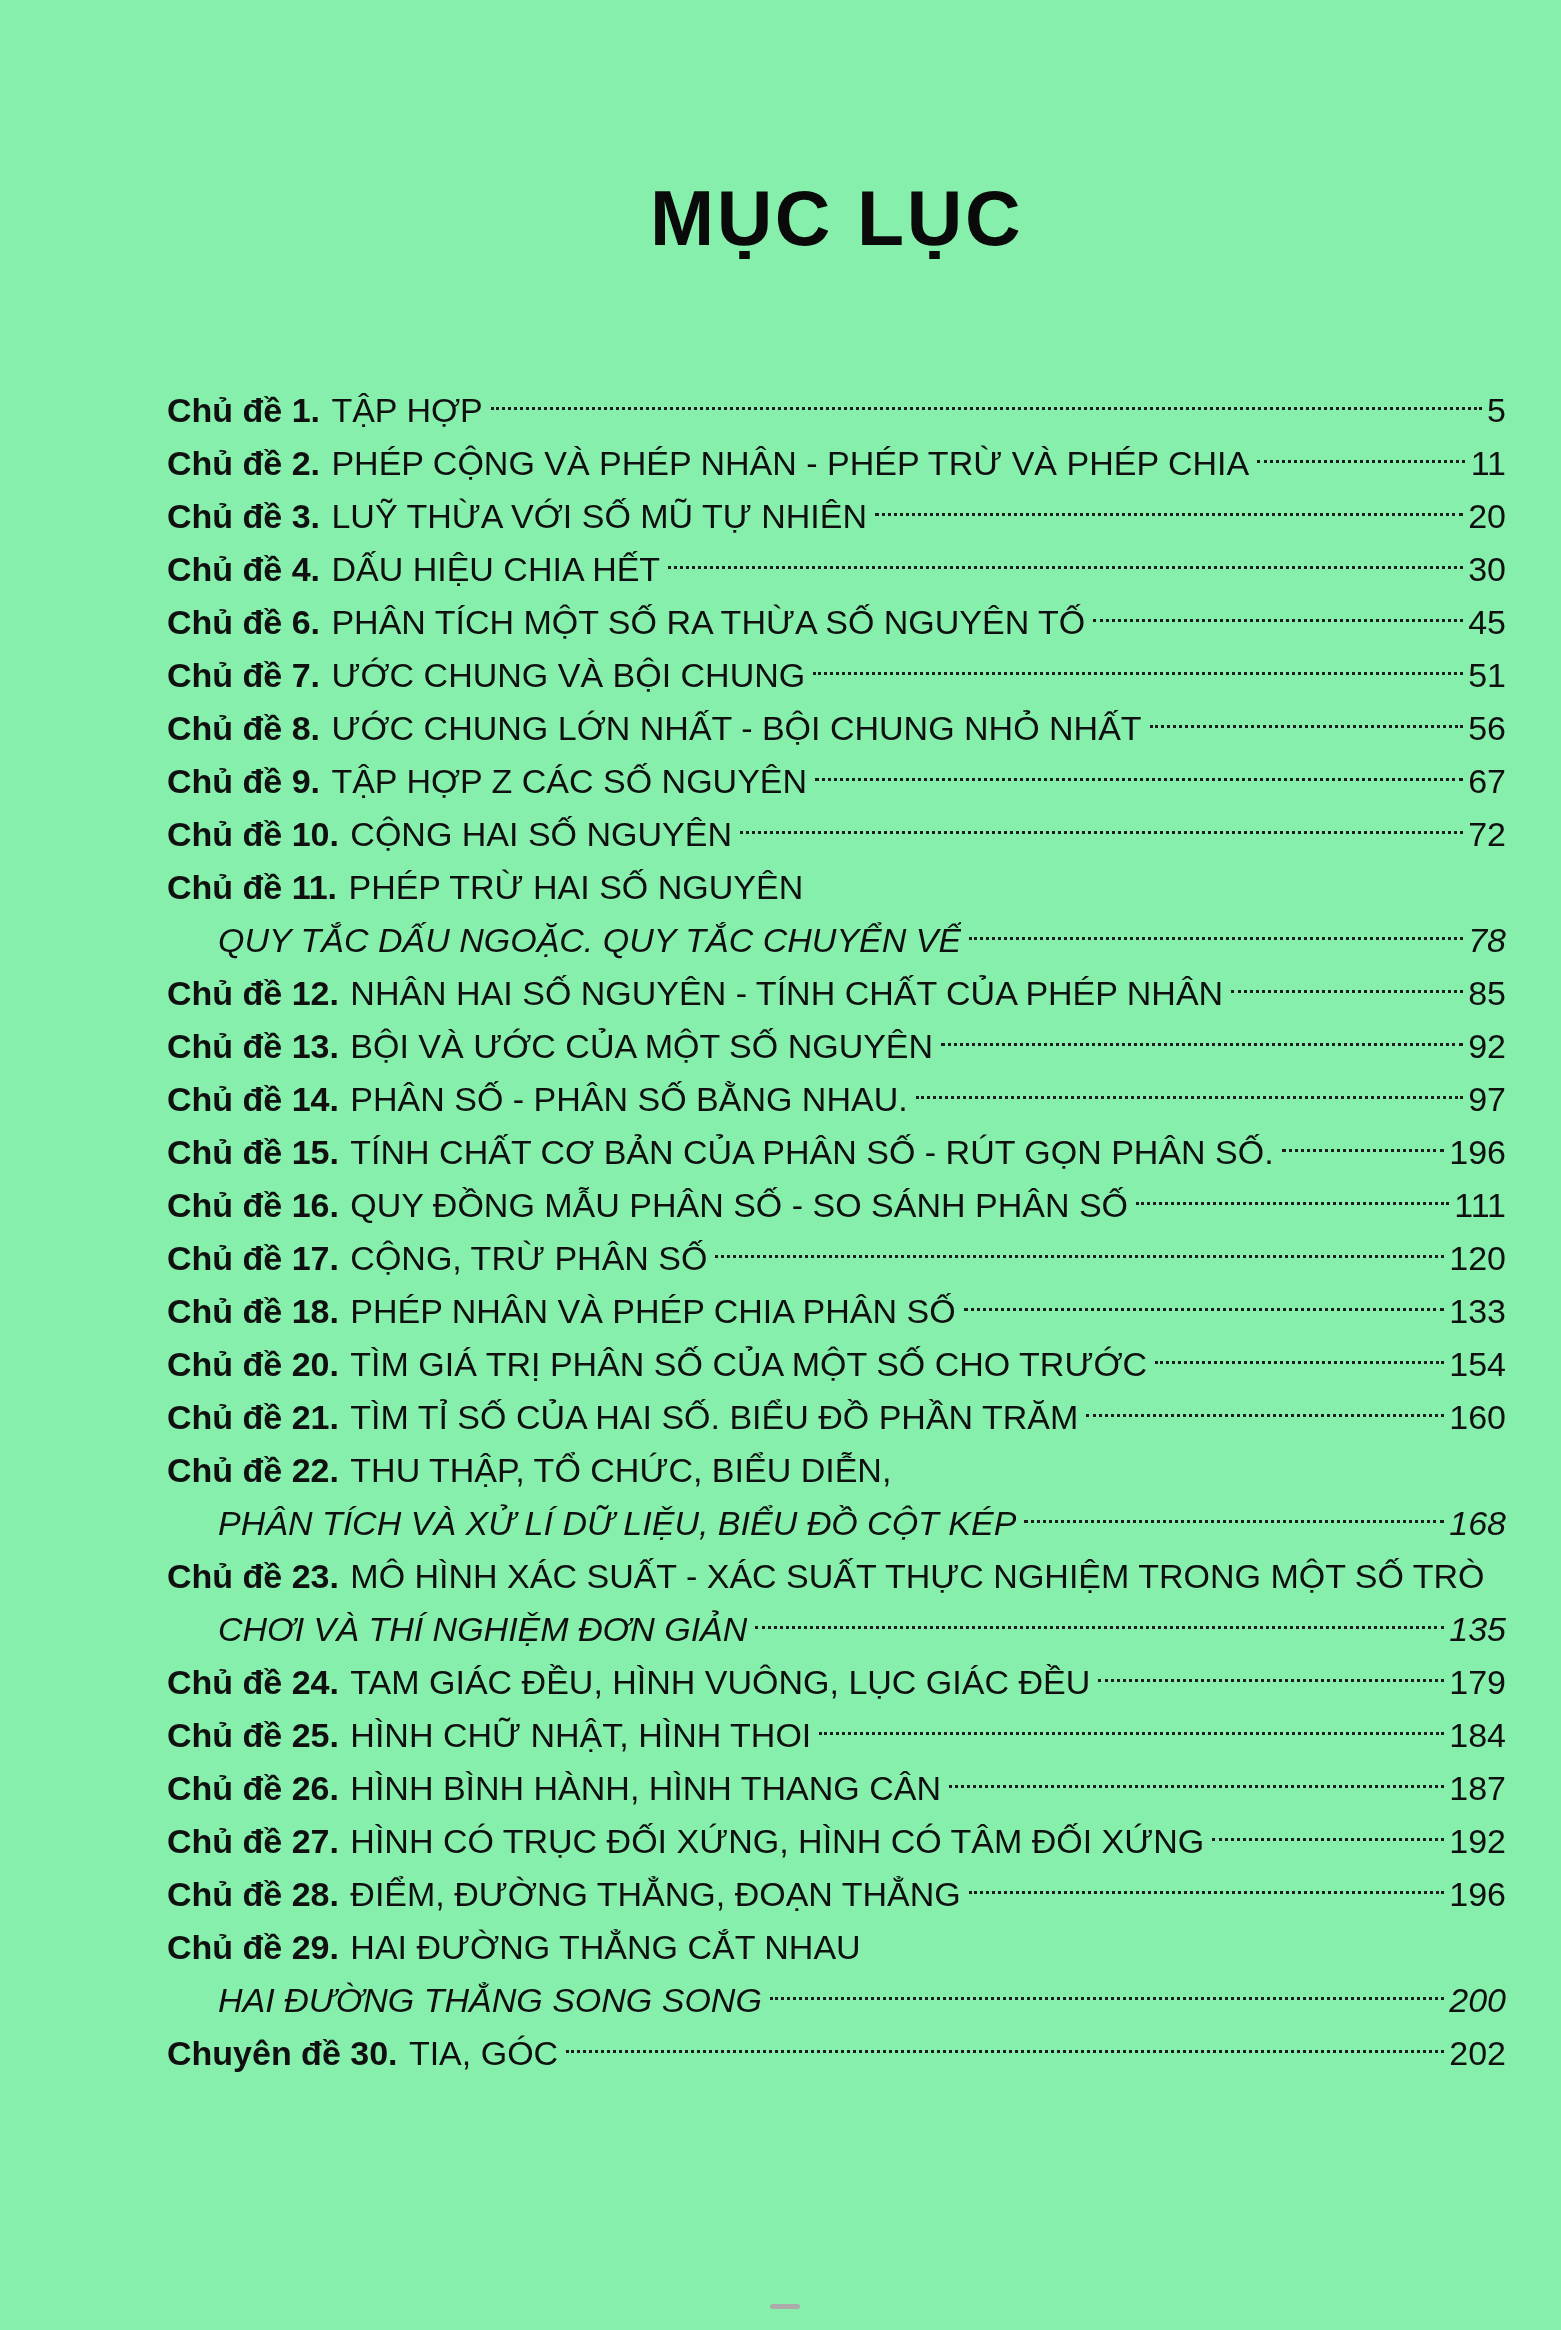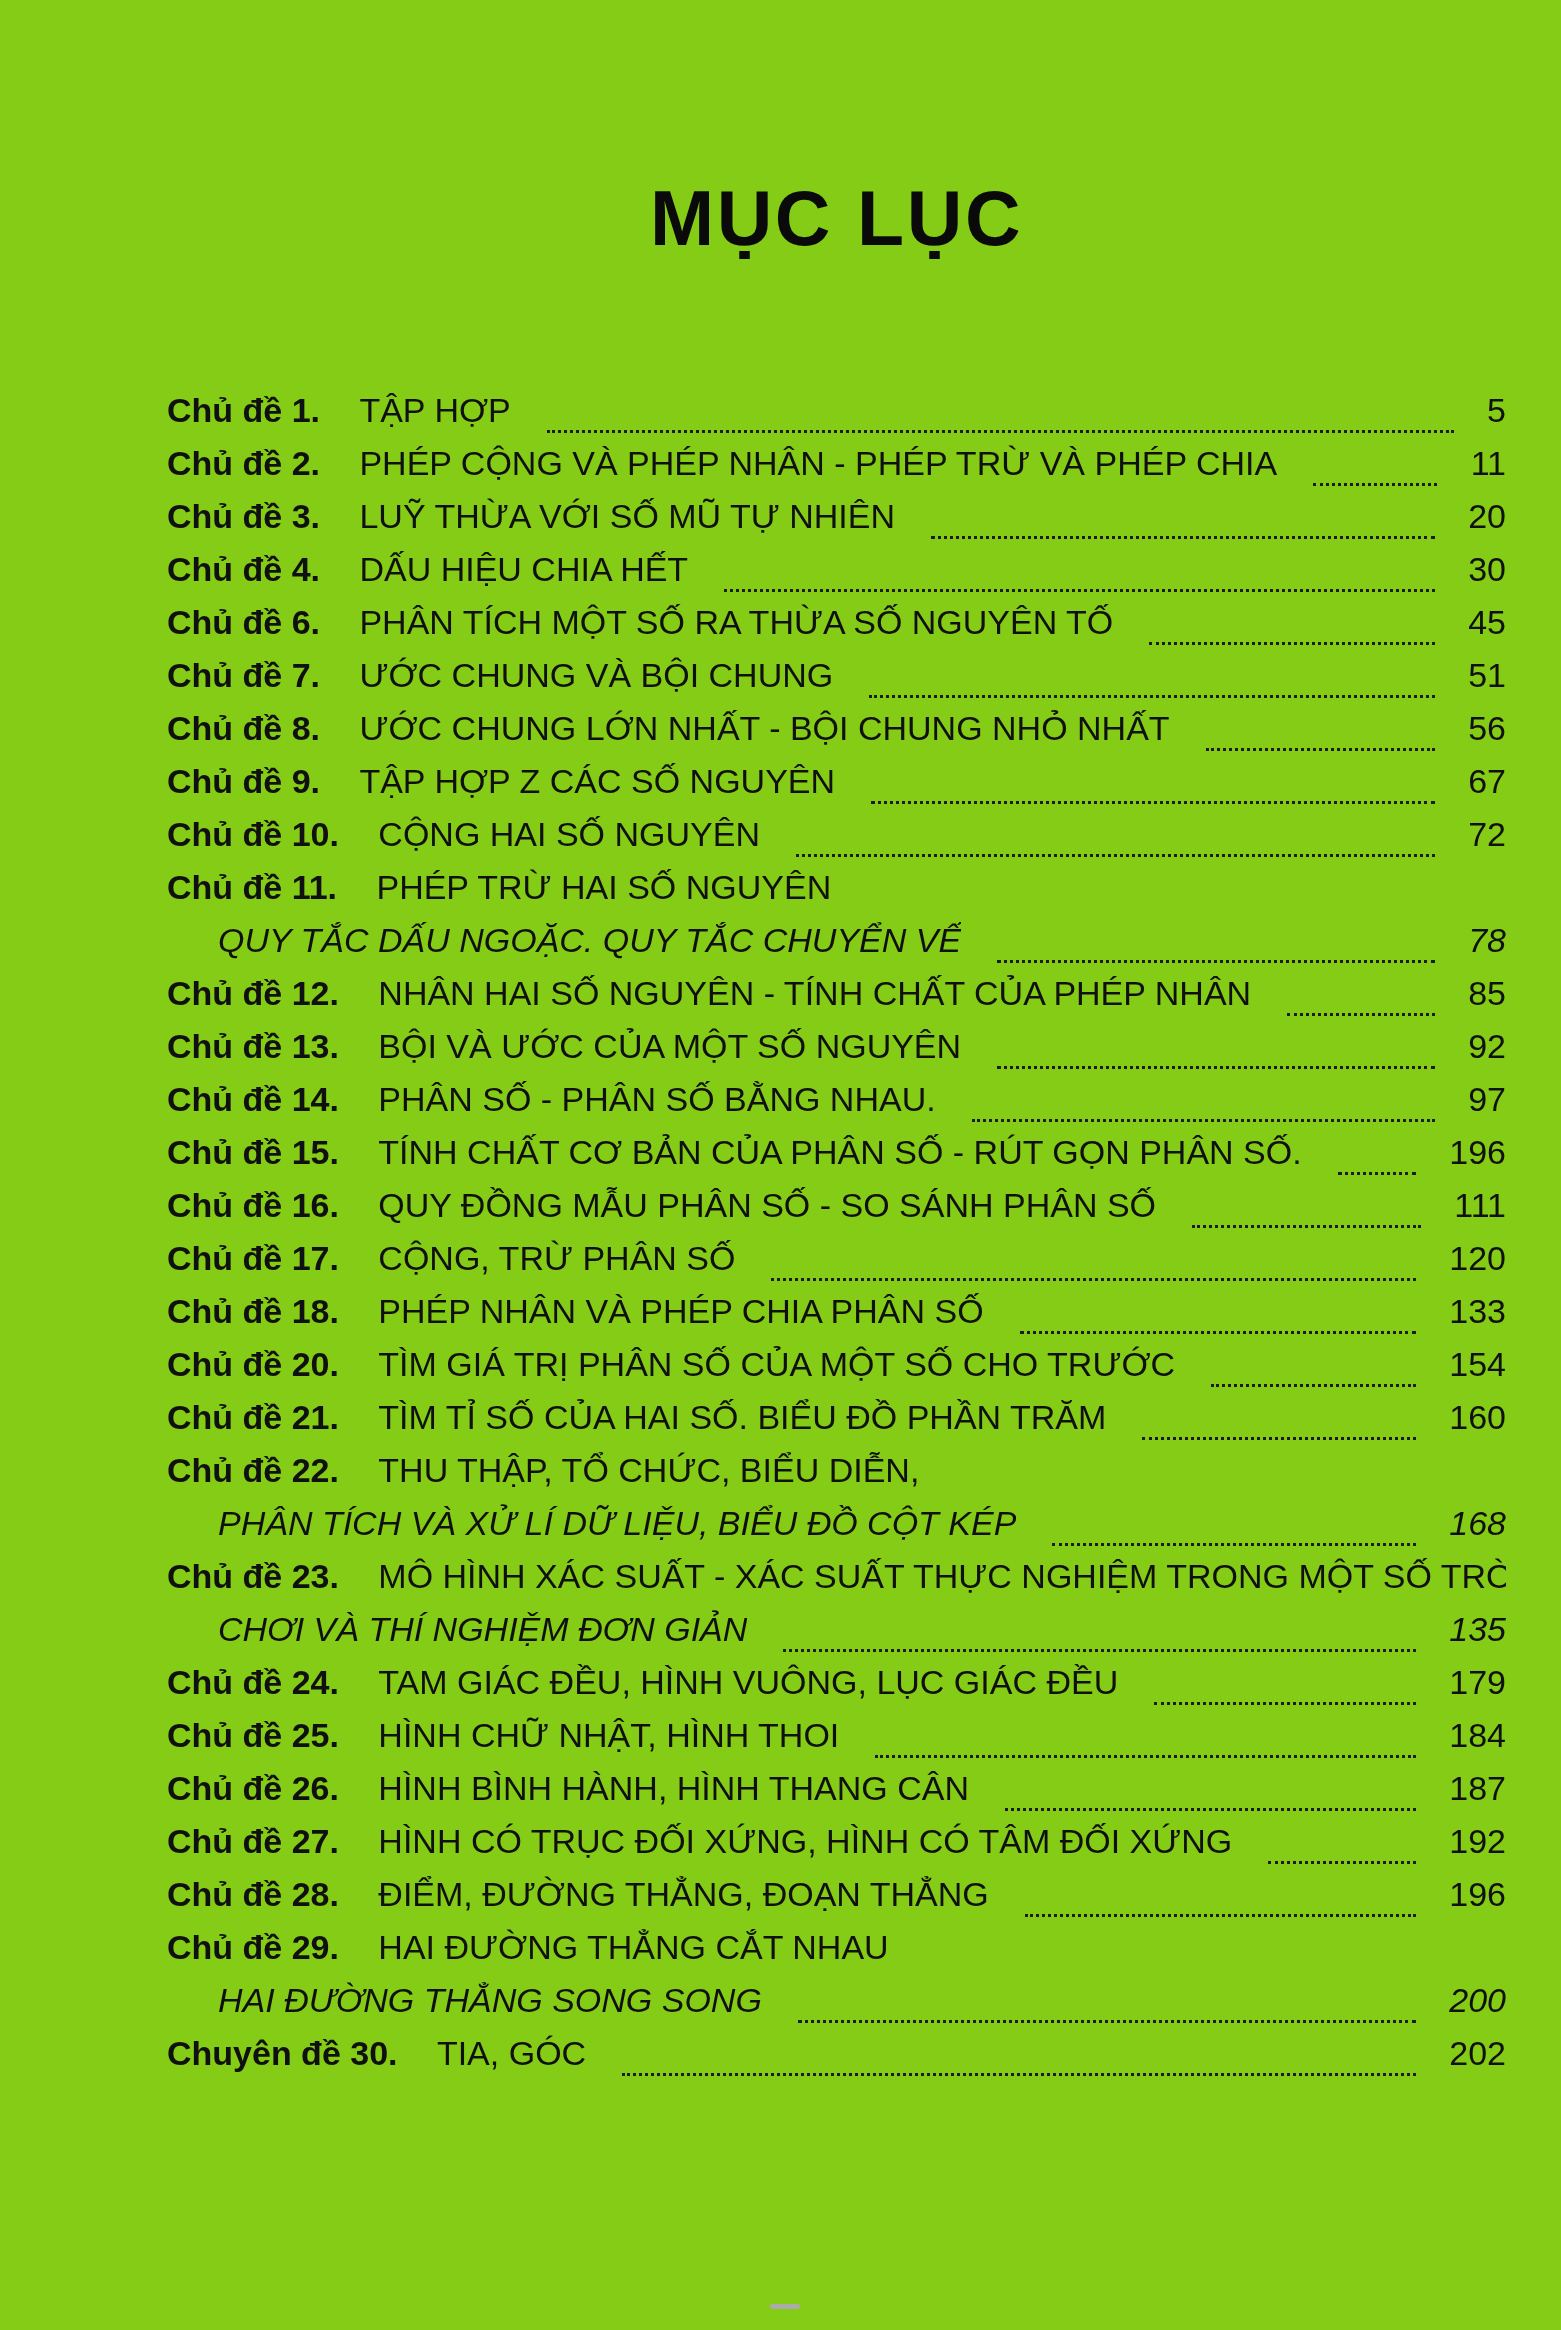--- a/index.html
+++ b/index.html
@@ -5,42 +5,41 @@
   html, body {
     margin: 0;
     padding: 0;
     background: #ffffff;
   }
   .sheet {
     position: relative;
     box-sizing: border-box;
     width: 1562px;
     height: 2330px;
-    background: #84cc16;
+    background: #86efac;
     padding: 180px 56px 0 167px;
     font-family: "Liberation Sans", "DejaVu Sans", sans-serif;
     color: #101010;
     overflow: hidden;
   }
   .title {
     margin: 0 0 127px 0;
     text-align: center;
     font-size: 77px;
     line-height: 1.0;
     font-weight: bold;
     letter-spacing: 2.6px;
     color: #0a0a0a;
   }
   .row {
     display: flex;
-    align-items: flex-end;
+    align-items: center;
     font-size: 34px;
     line-height: 53px;
     white-space: nowrap;
-    gap: 28px;
   }
   .row.cont {
     padding-left: 51px;
     font-style: italic;
   }
   .lbl {
     font-weight: bold;
     margin-right: 11.4px;
     flex: 0 0 auto;
   }

